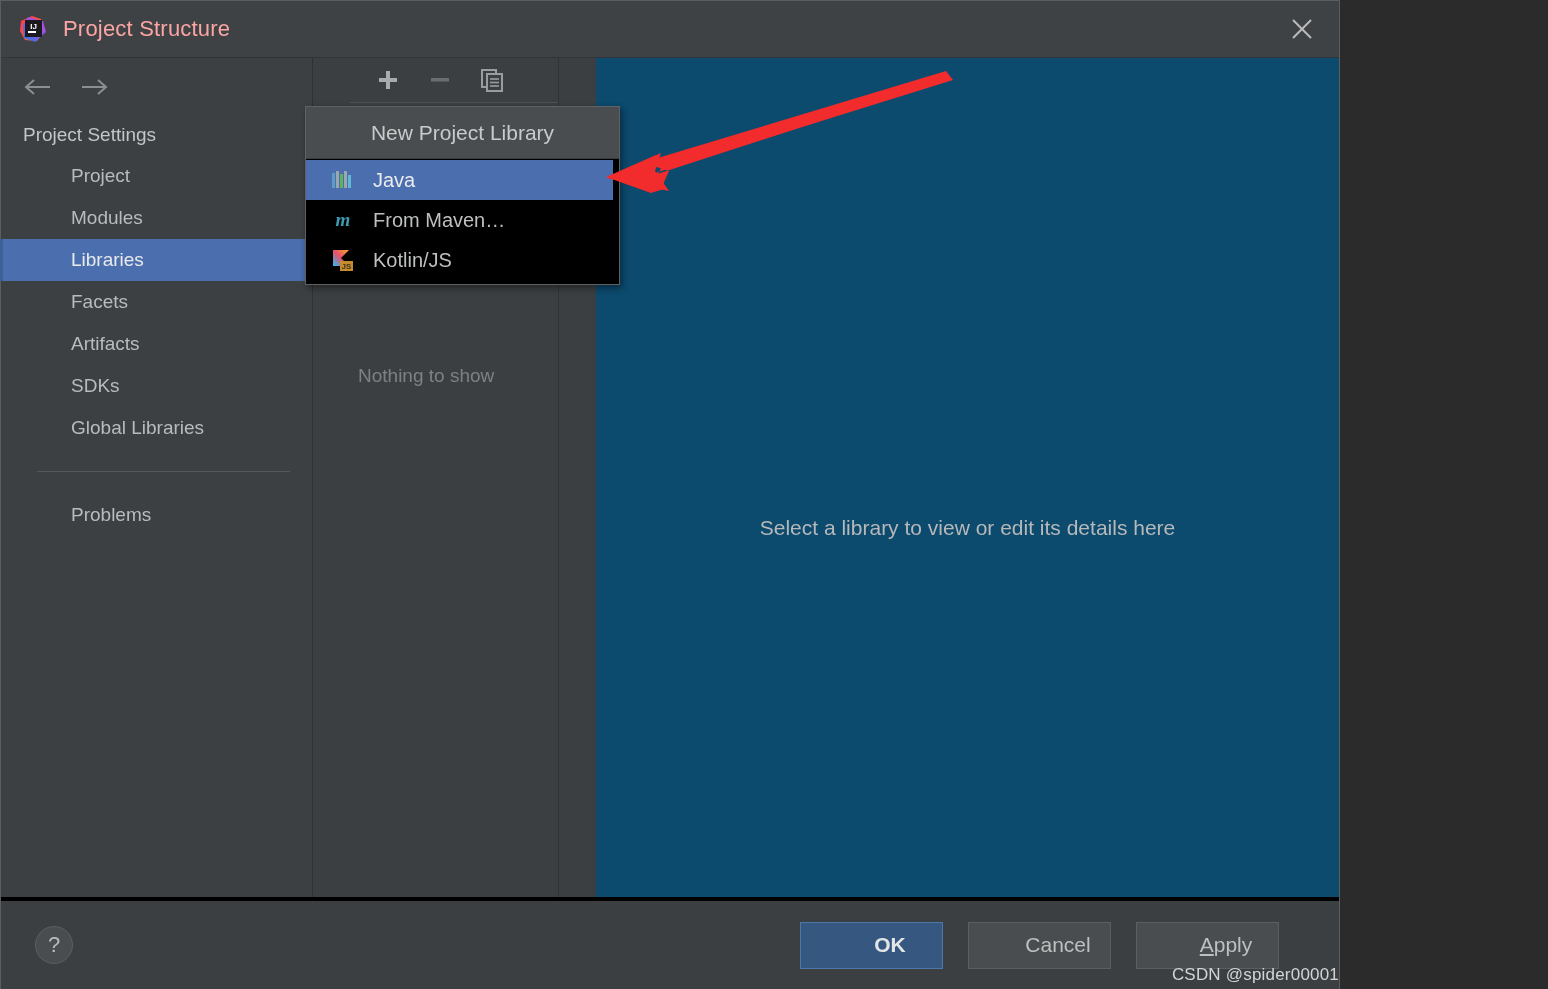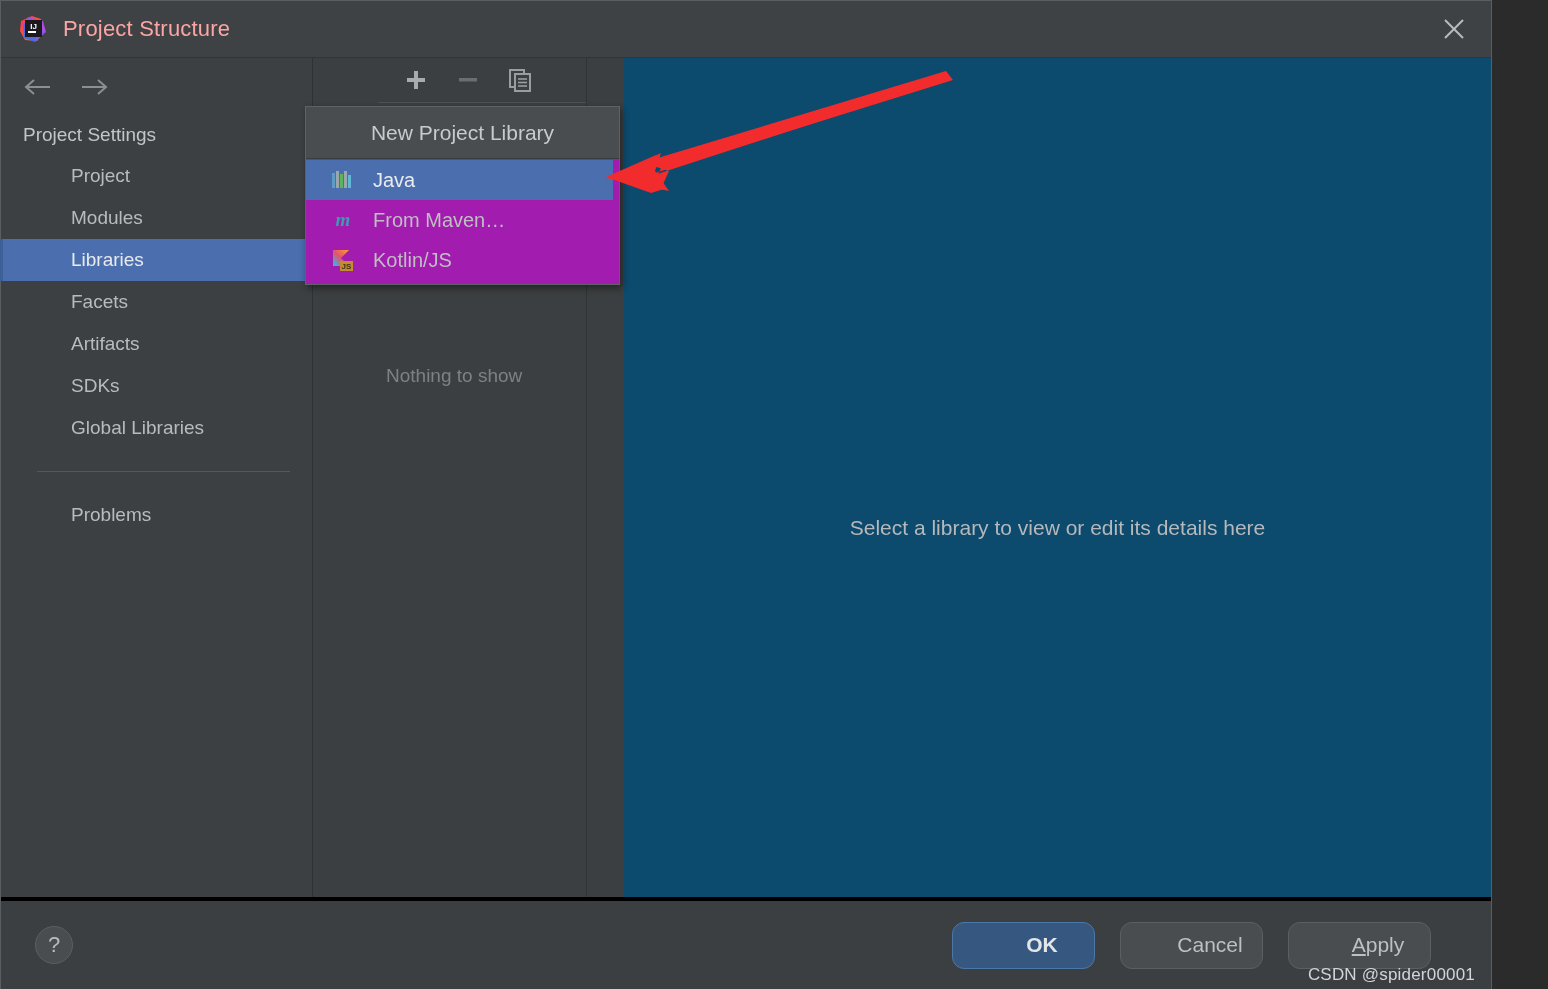--- a/index.html
+++ b/index.html
@@ -5,21 +5,21 @@
   * { box-sizing: border-box; margin: 0; padding: 0; }
   html, body {
     width: 1548px; height: 989px;
     background: #2b2b2b;
     font-family: "Liberation Sans", sans-serif;
     overflow: hidden;
   }
 
   #app {
     position: relative;
-    width: 1492px; height: 989px;
+    width: 1340px; height: 989px;
     background: #3c3f41;
     border: 1px solid #5b5e60;
     border-bottom: none;
     display: flex;
     flex-direction: column;
   }
 
   
   .titlebar {
     position: relative;
@@ -122,21 +122,20 @@
 
   
   .mid-col {
     width: 209px;
     min-width: 209px;
     background: #3c3f41;
     border-right: 1px solid #313436;
     display: flex;
     flex-direction: column;
     position: relative;
-    margin-left: 28px;
   }
   .mid-toolbar {
     height: 45px;
     display: flex;
     align-items: center;
     gap: 26px;
     padding-left: 25px;
     border-bottom: 1px solid #4f5254;
   }
   .tb-btn {
@@ -183,21 +182,21 @@
     height: 52px;
     display: flex;
     align-items: center;
     justify-content: center;
     font-size: 21px;
     color: #c8cacb;
     background: #4a4d4f;
     border-bottom: 1px solid #3a3d3f;
     white-space: nowrap;
   }
-  .popup-list { background: #a21caf; padding: 1px 6px 4px 0; }
+  .popup-list { background: #000000; padding: 1px 6px 4px 0; }
   .popup-item {
     height: 40px;
     display: flex;
     align-items: center;
     padding-left: 24px;
     gap: 17px;
     font-size: 20px;
     color: #bdbfc1;
     cursor: pointer;
     white-space: nowrap;
@@ -246,21 +245,21 @@
   .btn-group {
     position: absolute;
     right: 60px;
     display: flex;
     gap: 25px;
     align-items: center;
   }
   .btn {
     min-width: 143px;
     height: 47px;
-    border-radius: 12px;
+    border-radius: 0;
     display: flex; align-items: center; justify-content: center;
     font-size: 21px;
     cursor: pointer;
     white-space: nowrap;
     padding-left: 37px;
   }
   .btn-ok {
     background: #365880;
     border: 1px solid #4a78a8;
     color: #e3e5e7;
@@ -269,21 +268,21 @@
   .btn-default {
     background: #4a4d4f;
     border: 1px solid #5c5f61;
     color: #bdbfc1;
   }
   .btn-default .mnemonic {
     text-decoration: underline;
   }
   .watermark {
     position: absolute;
-    right: 16px;
+    right: 0;
     bottom: 4px;
     font-size: 17px;
     color: #d2d4d6;
     font-family: "Liberation Sans", sans-serif;
     white-space: nowrap;
     letter-spacing: .2px;
   }
 </style>
 </head>
 <body>

